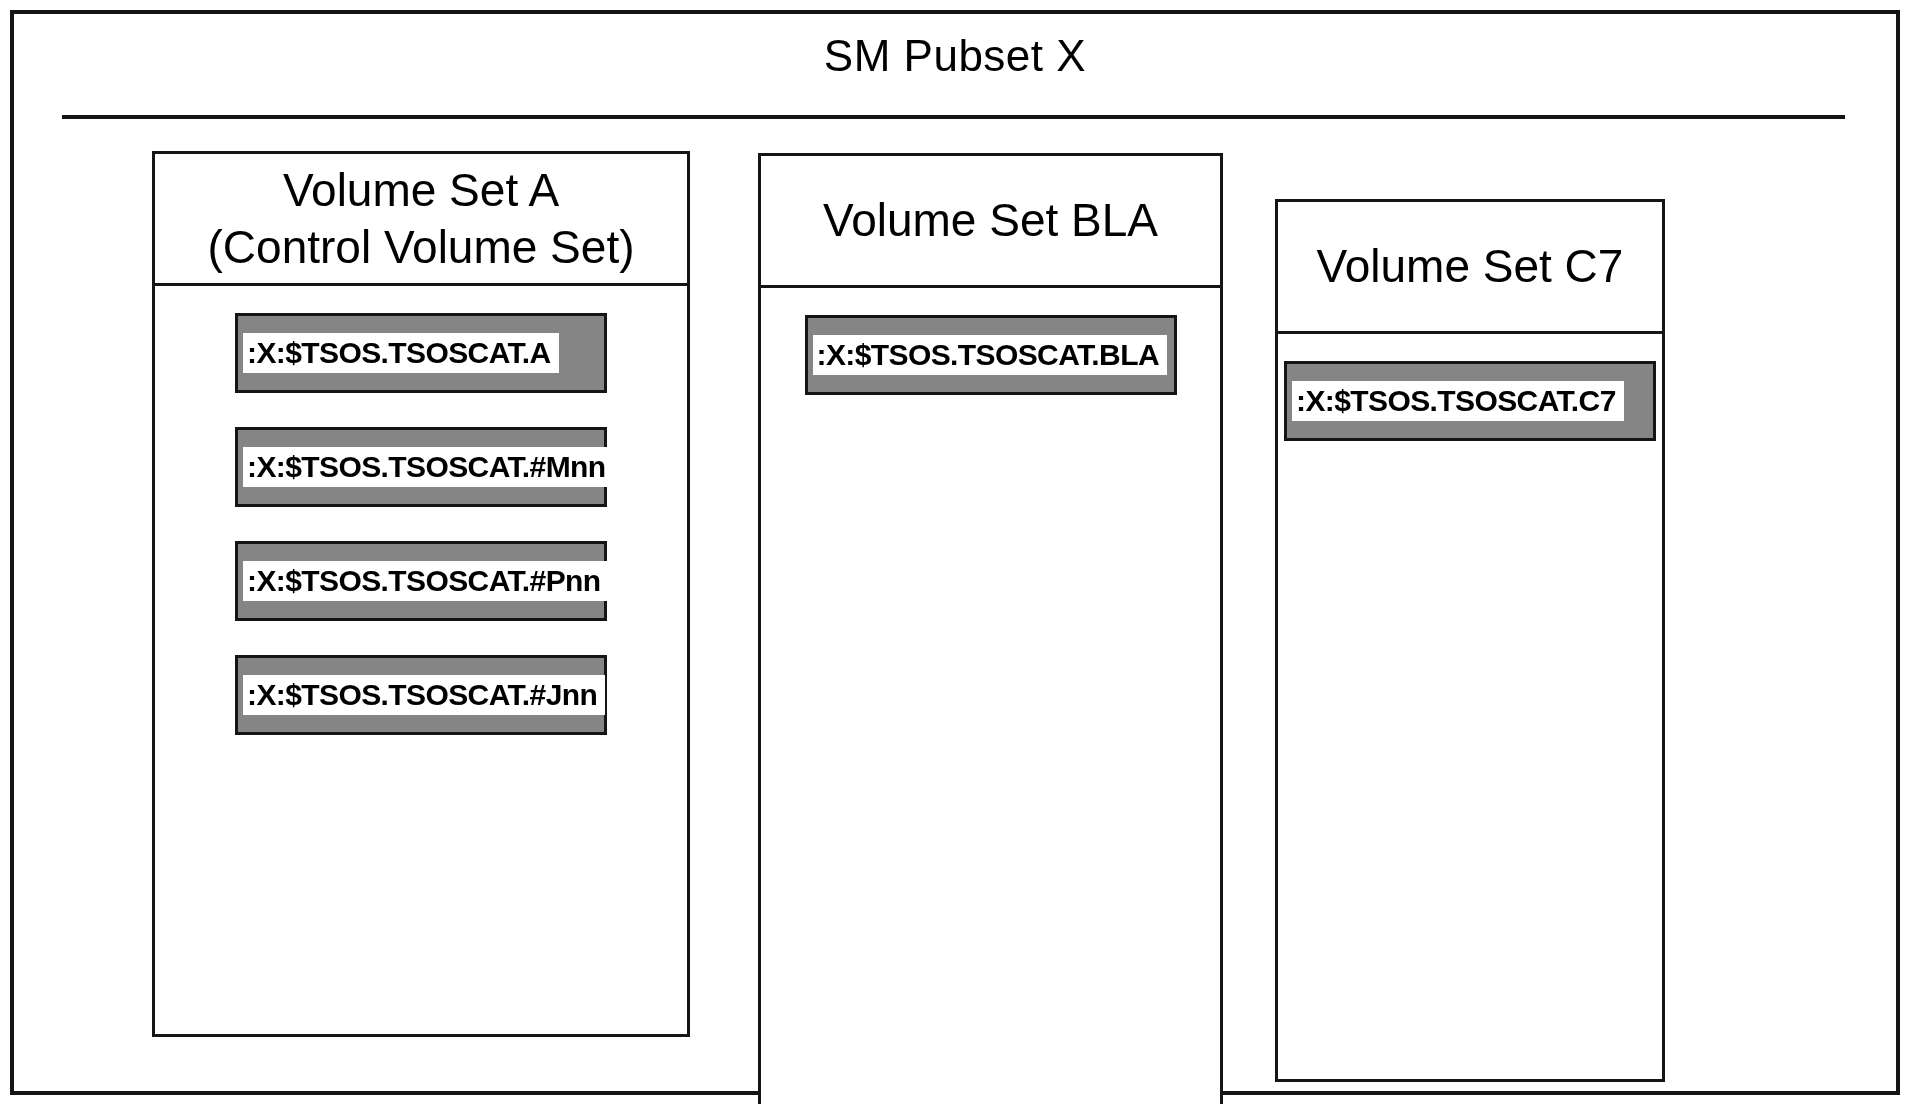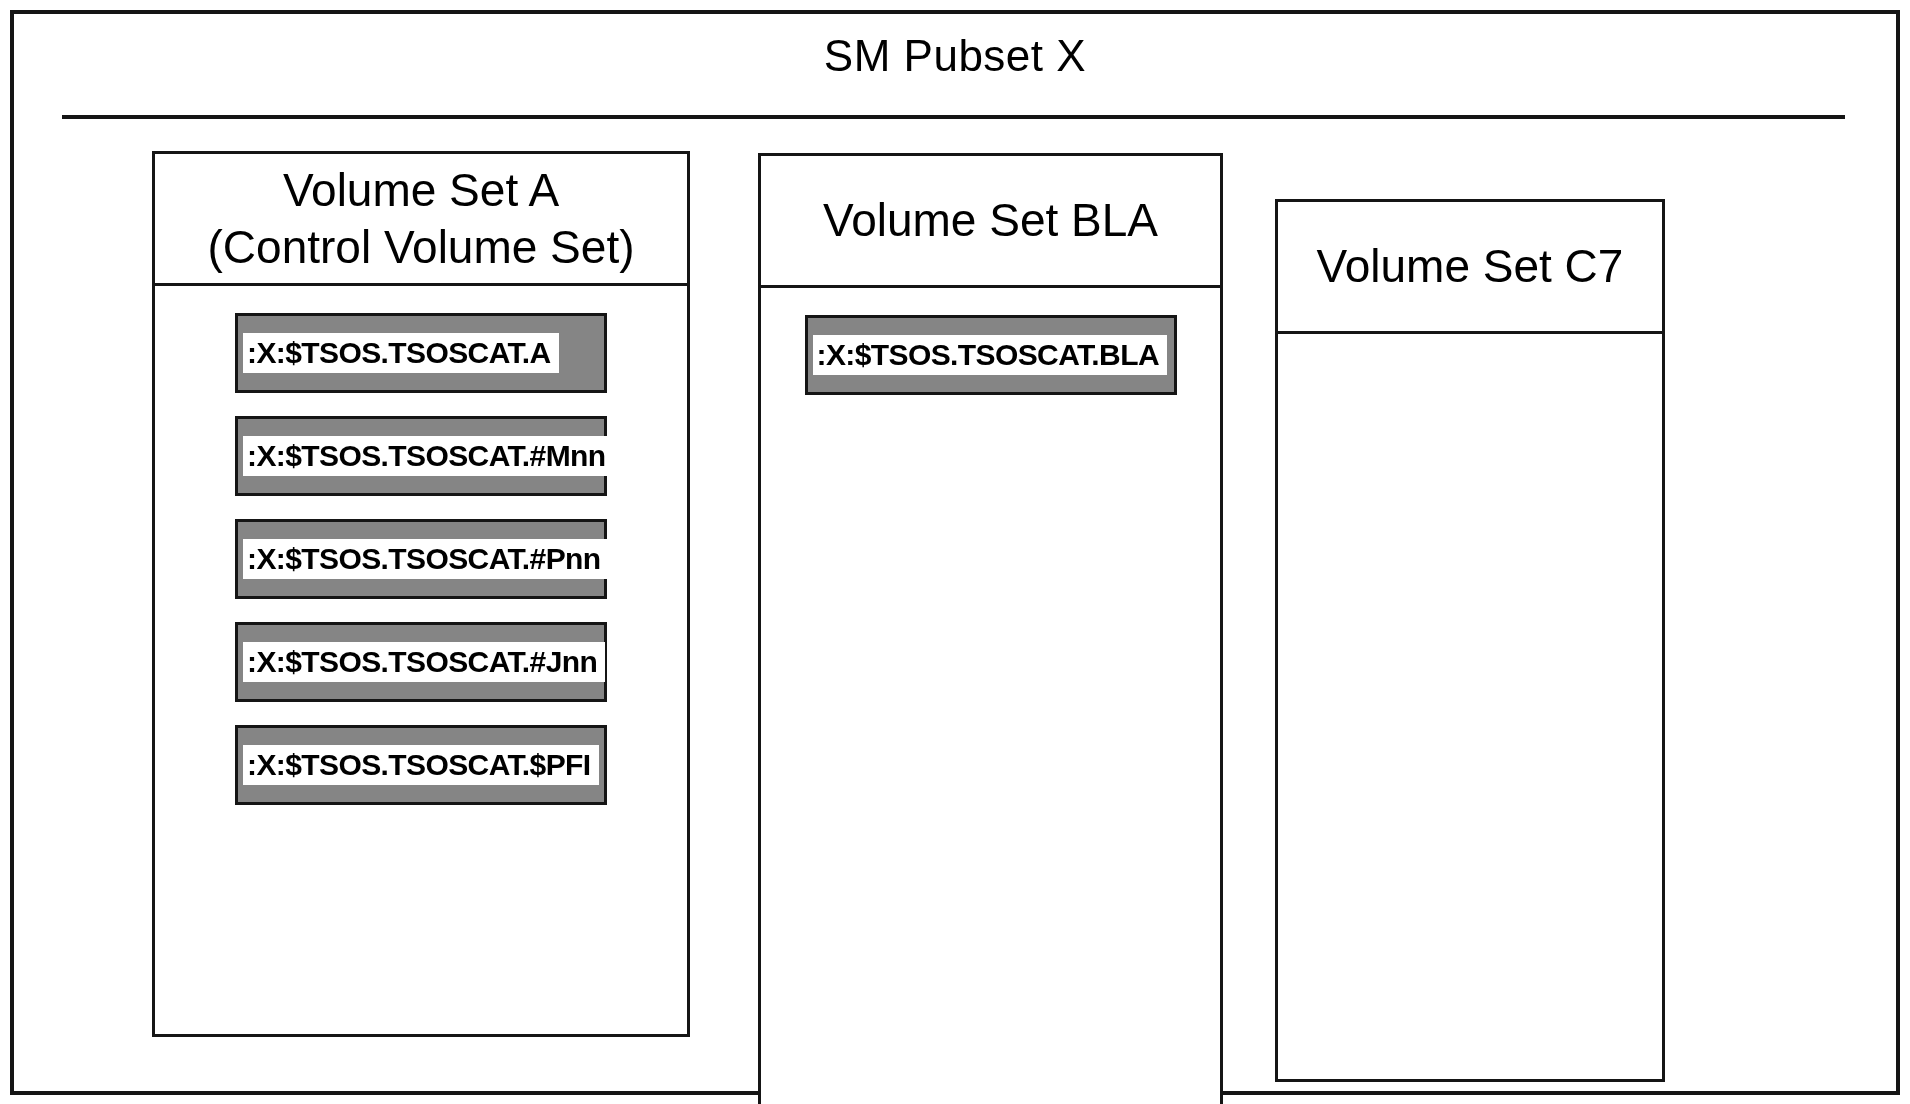--- a/index.html
+++ b/index.html
@@ -54,21 +54,21 @@
     justify-content:center;align-items:center;
     font-size:46px;line-height:57px;
     white-space:nowrap;
   }
   .vcol-body{
     flex:1;
     box-sizing:border-box;
     padding-top:27px;
     display:flex;flex-direction:column;
     align-items:center;
-    gap:23px;
+    gap:34px;
   }
   .item-box{
     flex:none;
     width:372px;height:80px;
     box-sizing:border-box;
     border:3px solid var(--frame-color);
     background:var(--box-fill);
     display:flex;align-items:center;
     padding-left:5px;
   }
@@ -100,33 +100,35 @@
   </div>
         <div class="item-box">
     <span class="item-label">:X:$TSOS.TSOSCAT.#Mnn</span>
   </div>
         <div class="item-box">
     <span class="item-label">:X:$TSOS.TSOSCAT.#Pnn</span>
   </div>
         <div class="item-box">
     <span class="item-label">:X:$TSOS.TSOSCAT.#Jnn</span>
   </div>
-        <div class="item-box">
-    <span class="item-label">:X:$TSOS.TSOSCAT.$PFI</span>
-  </div>
       </div>
   </div>
     <div class="vcol col-1">
     <div class="vcol-header">
         <div class="vcol-title-line">Volume Set BLA</div>
       </div>
     <div class="vcol-body">
         <div class="item-box">
     <span class="item-label">:X:$TSOS.TSOSCAT.BLA</span>
   </div>
       </div>
   </div>
     <div class="vcol col-2">
     <div class="vcol-header">
         <div class="vcol-title-line">Volume Set C7</div>
       </div>
+    <div class="vcol-body">
+        <div class="item-box">
+    <span class="item-label">:X:$TSOS.TSOSCAT.C7</span>
+  </div>
+      </div>
   </div>
   </div>
 
 </body></html>

